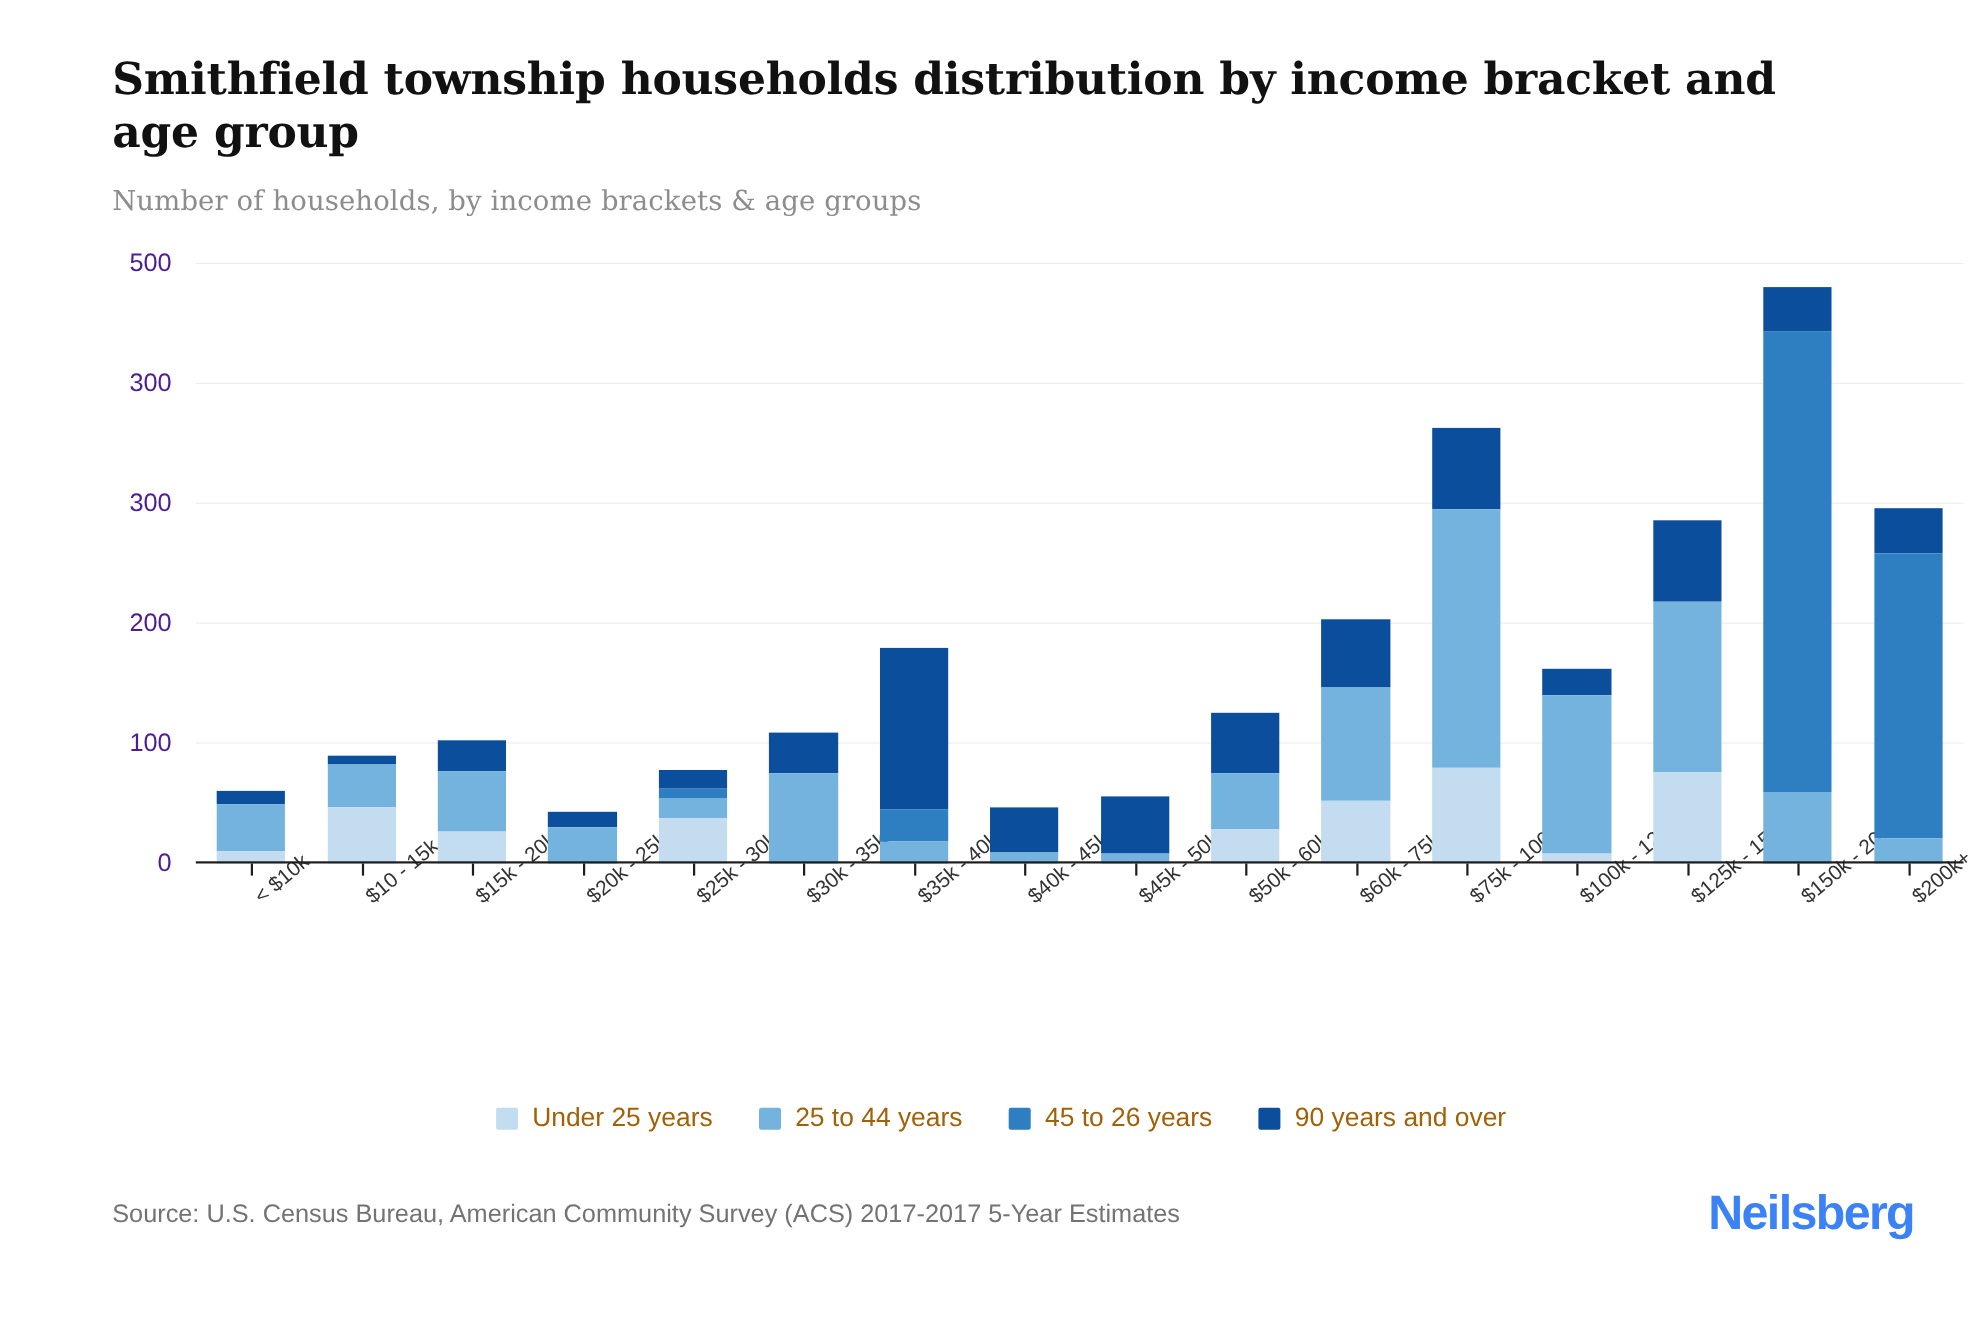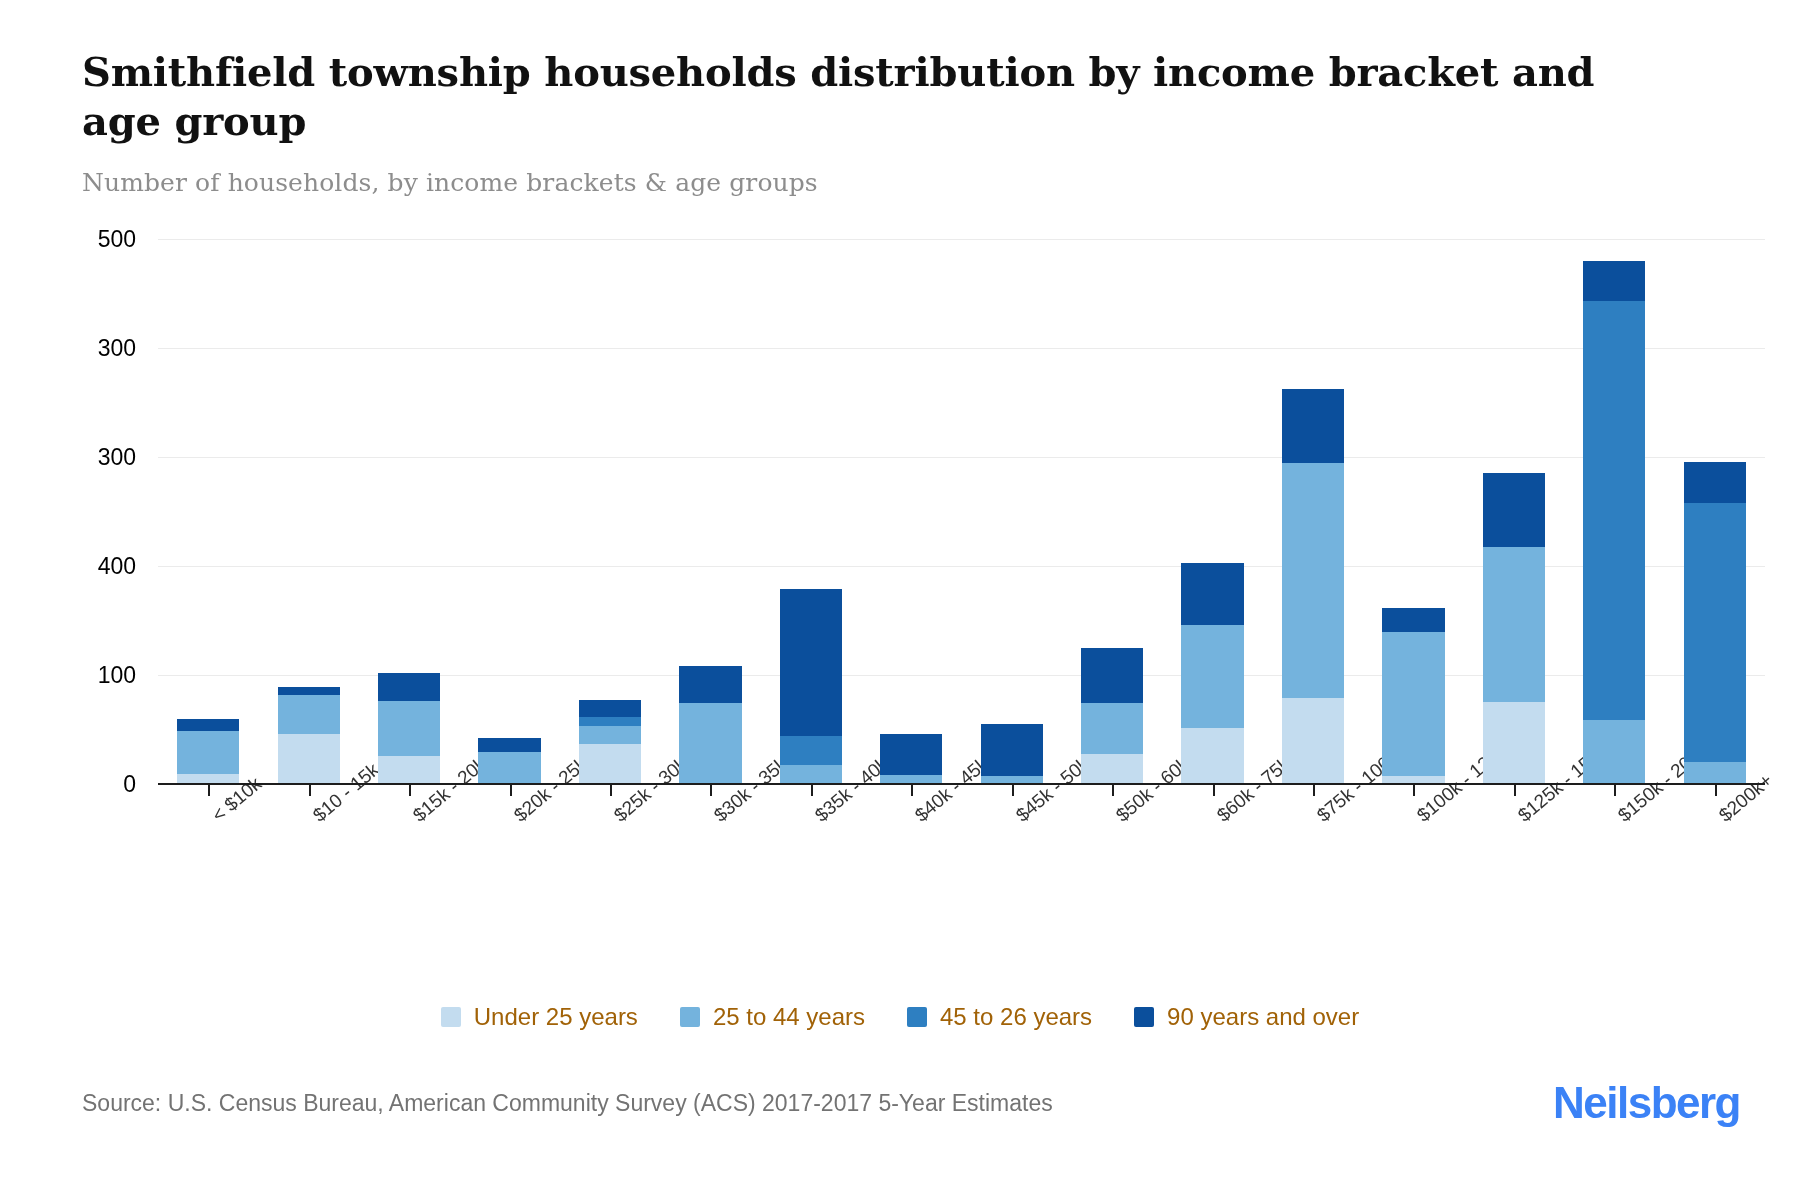--- a/index.html
+++ b/index.html
@@ -14,20 +14,21 @@
     font-family: "Liberation Sans", sans-serif;
     color: #1a1a1a;
     overflow: hidden;
     position: relative;
   }
 
   .page {
     position: absolute;
     inset: 0;
     padding: 16px;
+    margin-left: 20px;
   }
 
   
   .header {
     position: absolute;
     left: 82px;
     top: 48px;
     width: 1620px;
   }
   .chart-title {
@@ -75,21 +76,21 @@
     right: 0;
     height: 1px;
     background: #ebebeb;
   }
   .ytick-label {
     position: absolute;
     right: 100%;
     margin-right: 22px;
     transform: translateY(-50%);
     font-size: 23px;
-    color: #000000;
+    color: #4c1d95;
     white-space: nowrap;
     font-family: "Liberation Sans", sans-serif;
   }
   .axis-line {
     position: absolute;
     left: 0;
     right: 0;
     bottom: 0;
     height: 2px;
     background: #1d1d1d;
@@ -205,21 +206,21 @@
   <div class="plot-wrap">
     <div class="plot-area" id="plot-area">
       <div class="gridlines" id="gridlines">
           <div class="gridline" style="bottom: 0%; background: transparent;">
             <div class="ytick-label">0</div>
           </div>
           <div class="gridline" style="bottom: 20%;">
             <div class="ytick-label">100</div>
           </div>
           <div class="gridline" style="bottom: 40%;">
-            <div class="ytick-label">400</div>
+            <div class="ytick-label">200</div>
           </div>
           <div class="gridline" style="bottom: 60%;">
             <div class="ytick-label">300</div>
           </div>
           <div class="gridline" style="bottom: 80%;">
             <div class="ytick-label">300</div>
           </div>
           <div class="gridline" style="bottom: 100%;">
             <div class="ytick-label">500</div>
           </div>

